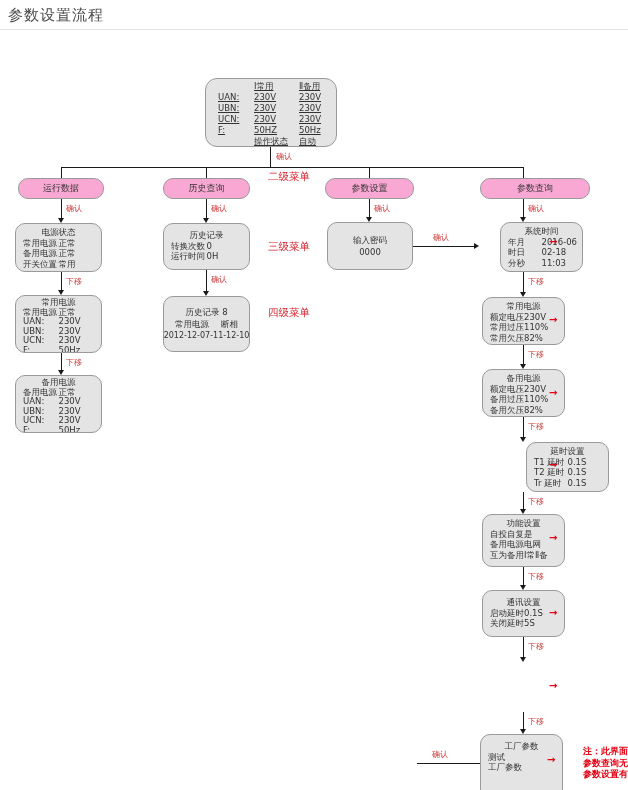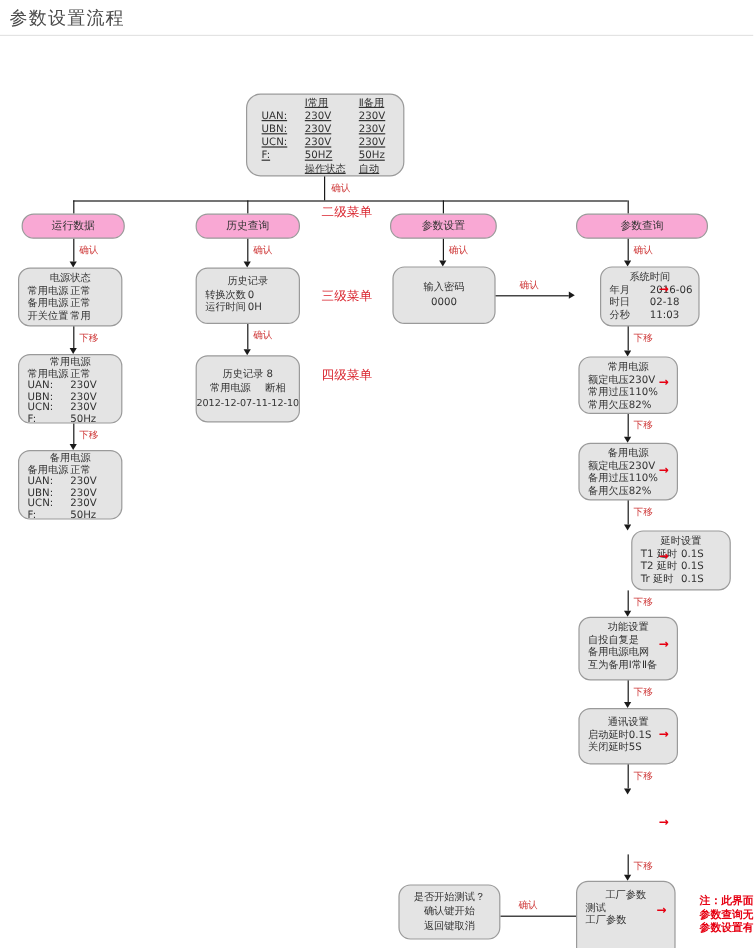--- a/index.html
+++ b/index.html
@@ -352,25 +352,20 @@
   <div class="b" style="left:480px;top:734px;width:83px;height:65px;padding-top:6px;">
     <div class="bt">工厂参数</div>
     <div class="fullrow">测试</div>
     <div class="fullrow">工厂参数</div>
   </div>
   <span class="rarw" style="left:547px;top:755px;">→</span>
 
   <div class="hl" style="left:417px;top:763px;width:63px;"></div>
   <span class="lbl" style="left:432px;top:749px;">确认</span>
 
-  <div class="b cbox" style="left:332px;top:737px;width:85px;height:46px;">
-    <div class="cl">是否开始测试？</div>
-    <div class="cl">确认键开始</div>
-    <div class="cl">返回键取消</div>
-  </div>
 
   <div class="note">
     <div>注：此界面</div>
     <div>参数查询无</div>
     <div>参数设置有</div>
   </div>
 
 </div>
 
 </body></html>

